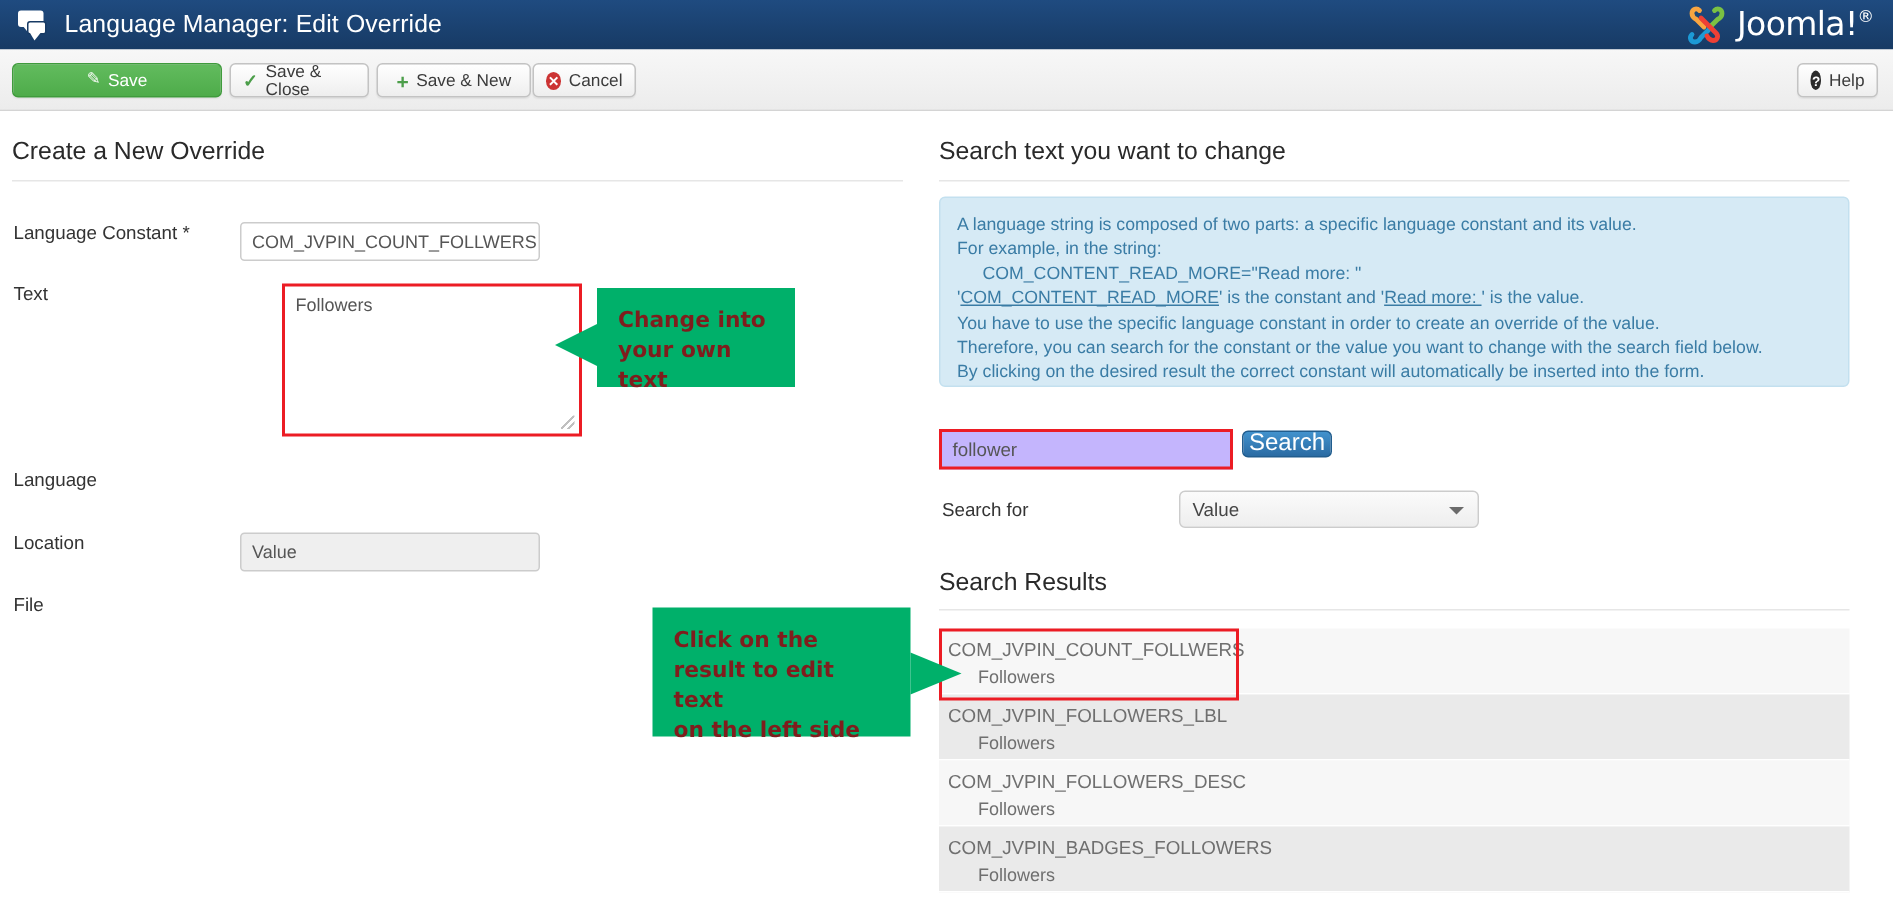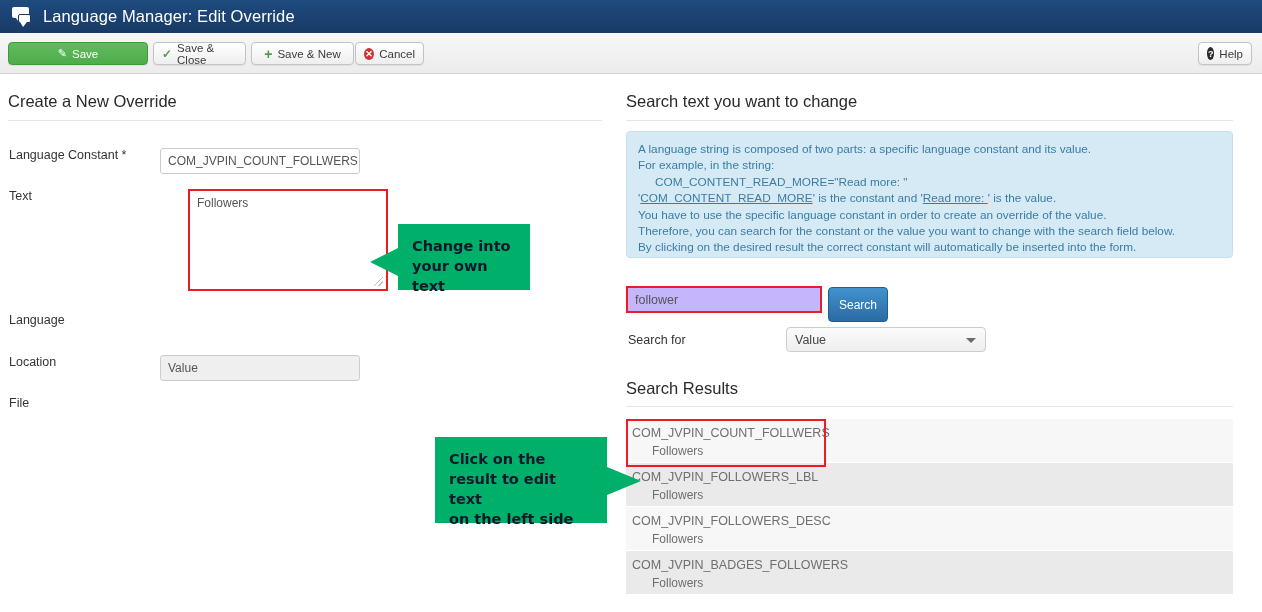--- a/index.html
+++ b/index.html
@@ -156,24 +156,24 @@
   
   .search-input {
     position: absolute; left: 6px; top: 212px;
     width: 196px; height: 27px;
     border: 2px solid #ec1c24; background: #c4b5fd;
     color: #555555; font-size: 12.5px; padding: 0 7px;
     display: flex; align-items: center;
   }
   .search-btn {
     position: absolute; left: 208px; top: 213px;
-    width: 60px; height: 35px;
+    width: 60px; height: 18px;
     background: linear-gradient(to bottom, #4292cd 0%, #2a6ba3 100%);
     border: 1px solid #215d8e; border-radius: 4px;
-    color: #ffffff; font-size: 12px;
+    color: #ffffff; font-size: 16px;
     display: flex; align-items: center; justify-content: center;
     cursor: pointer;
   }
   .searchfor-label {
     position: absolute; left: 8px; top: 259px;
     font-size: 12.5px; color: #333333;
   }
   .select-box {
     position: absolute; left: 166px; top: 253px;
     width: 200px; height: 25px;
@@ -199,24 +199,23 @@
     border-bottom: 1px solid #ffffff; cursor: pointer;
   }
   .result-row.odd  { background: #f7f7f7; }
   .result-row.even { background: #eaeaea; }
   .result-const { font-size: 12.5px; color: #6f6f6f; line-height: 18px; }
   .result-val   { font-size: 12px; color: #6f6f6f; padding-left: 20px; line-height: 18px; }
 
   
   .callout {
     position: absolute; background: #00b06a;
-    color: #0f172a; font-weight: bold; font-size: 14.5px;
+    color: #7f1d1d; font-weight: bold; font-size: 14.5px;
     line-height: 20px; padding: 12px 14px;
     font-family: "DejaVu Sans", sans-serif;
-    margin-top: 32px;
   }
   .callout-arrow-left {
     position: absolute; left: -28px; top: 24px;
     width: 0; height: 0;
     border-top: 14px solid transparent;
     border-bottom: 14px solid transparent;
     border-right: 28px solid #00b06a;
   }
   .callout-arrow-right {
     position: absolute; right: -34px; top: 30px;
@@ -228,20 +227,31 @@
 </style>
 </head>
 <body>
 
 <div class="header">
   <div class="header-icon">
     <div class="bub1"></div>
       <div class="bub2"></div>
   </div>
   <div class="header-title">Language Manager: Edit Override</div>
+  <div class="joomla-logo">
+    <svg class="joomla-mark" viewBox="0 0 32 28">
+      <path d="M11 4 C9 2, 6 3, 6 6 C6 8, 7 9, 9 10 L14 15" stroke="#f9a541" stroke-width="3.2" fill="none" stroke-linecap="round"></path>
+      <path d="M21 4 C23 2, 26 3, 26 6 C26 8, 25 9, 23 10 L18 15" stroke="#7ac143" stroke-width="3.2" fill="none" stroke-linecap="round"></path>
+      <path d="M6 20 C4 22, 5 25, 8 25 C10 25, 11 24, 12 22 L17 17" stroke="#1c9ad6" stroke-width="3.2" fill="none" stroke-linecap="round"></path>
+      <path d="M12 9 L22 19 C24 21, 23 24, 20 24 C18 24, 17 23, 16 21" stroke="#ee4035" stroke-width="3.2" fill="none" stroke-linecap="round"></path>
+    </svg>
+    <span class="joomla-word">
+      <span>Joomla!</span><sup>®</sup>
+    </span>
+  </div>
 </div>
 
 <div class="toolbar">
   <div class="btn btn-save">
     <span class="ico ico-pencil">✎</span>
     <span>Save</span>
   </div>
   <div class="btn btn-saveclose">
     <span class="ico ico-check">✓</span>
     <span>Save &amp; Close</span>

